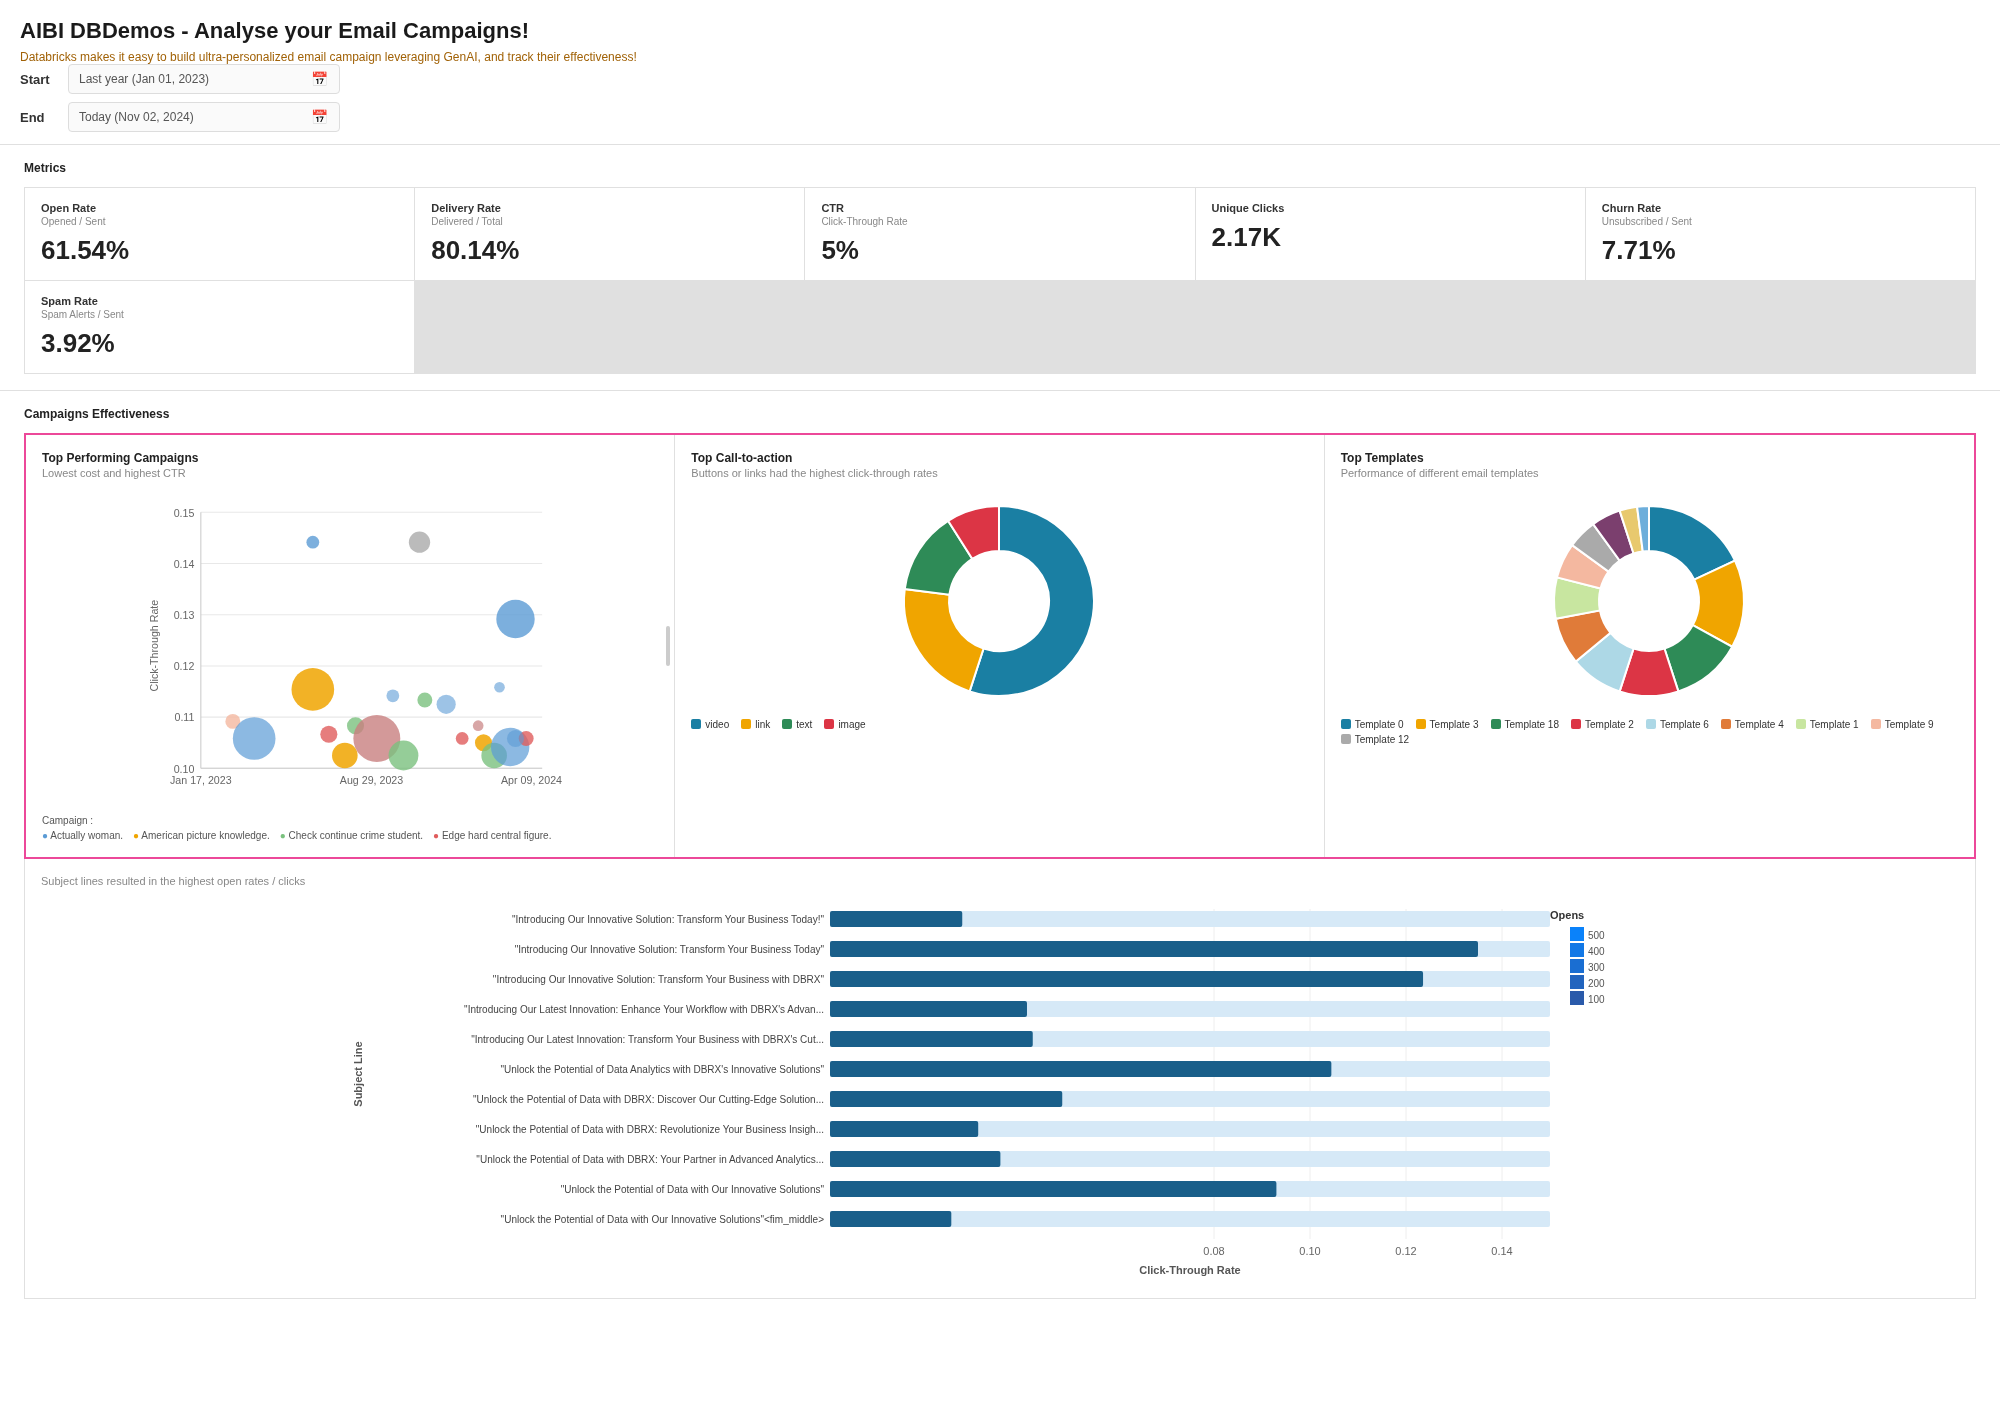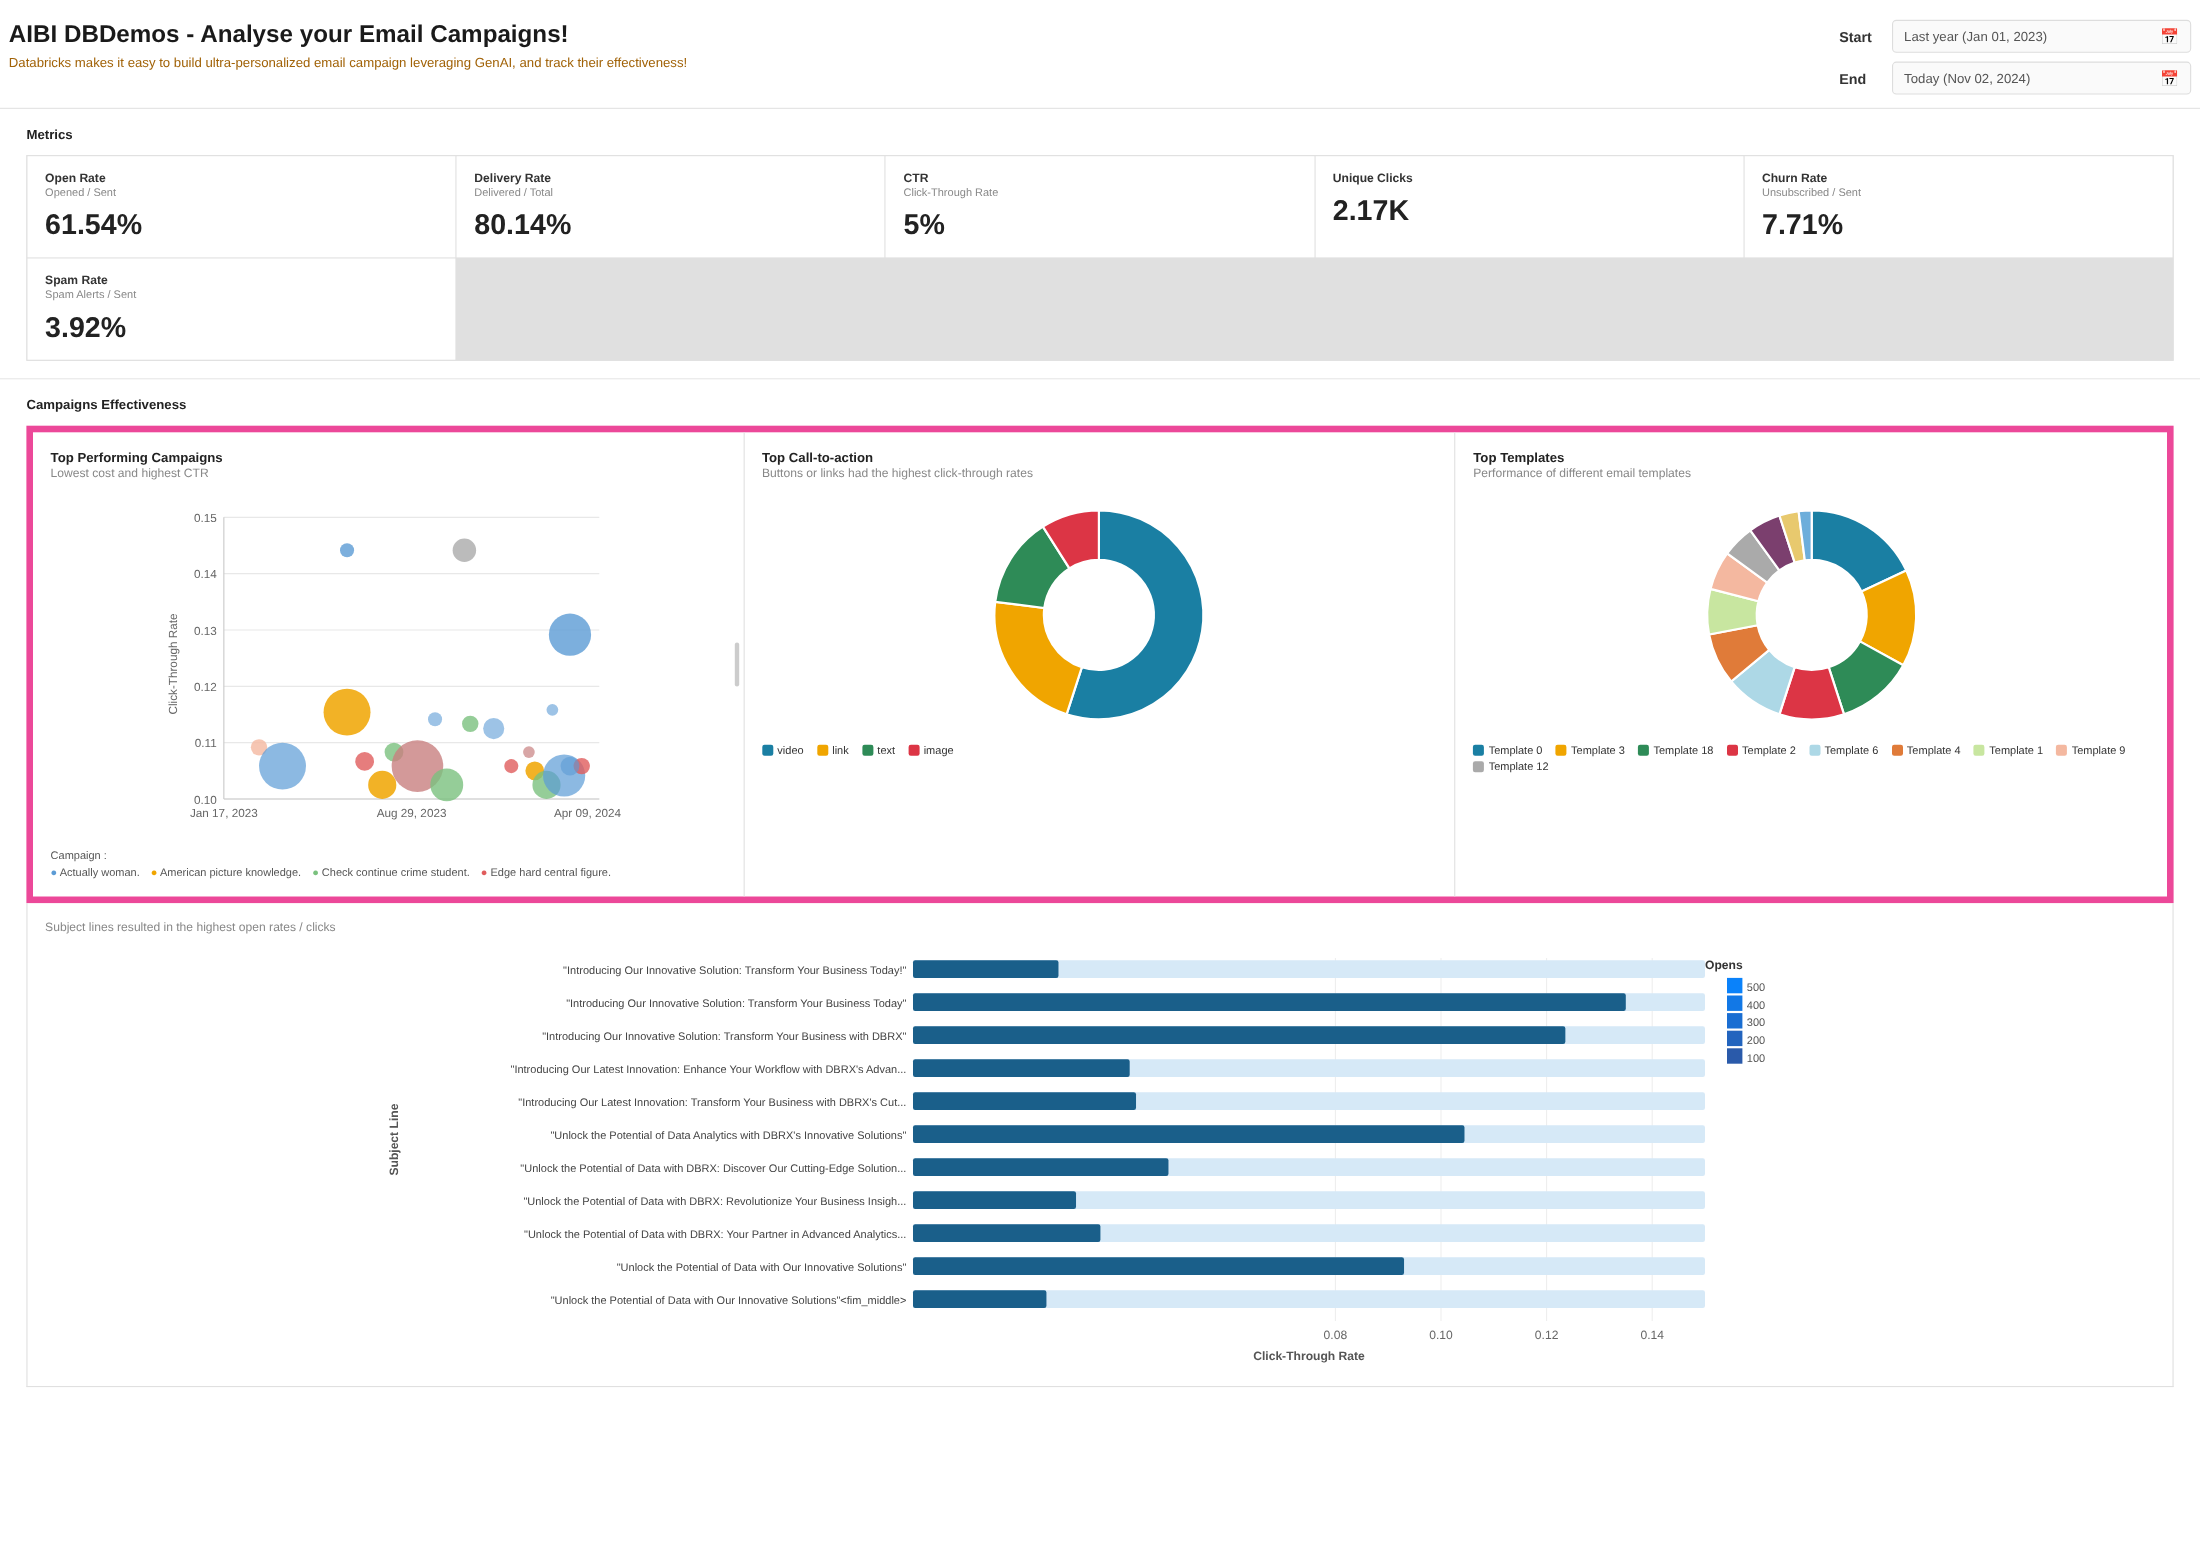--- a/index.html
+++ b/index.html
@@ -1,42 +1,42 @@
 <!DOCTYPE html>
 <html><head>
   <meta charset="utf-8">
   <style>
     * { box-sizing: border-box; margin: 0; padding: 0; }
     body { font-family: -apple-system, BlinkMacSystemFont, 'Segoe UI', Arial, sans-serif; background: #f5f5f5; color: #333; font-size: 13px; }
     
     .page-wrapper { display: flex; flex-direction: column; width: 100%; min-height: 100vh; background: #fff; }
     
     
-    .header { display: flex; justify-content: space-between; align-items: flex-start; padding: 18px 8px 12px; border-bottom: 1px solid #e0e0e0; background: #fff; }
+    .header { display: flex; justify-content: space-between; align-items: flex-start; padding: 18px 20px 12px; border-bottom: 1px solid #e0e0e0; background: #fff; flex-direction: column; }
     .header-left { flex: 1; }
     .header-title { font-size: 22px; font-weight: 700; color: #1a1a1a; margin-bottom: 6px; }
     .header-subtitle { font-size: 12px; color: #a16207; }
     .header-right { display: flex; flex-direction: column; gap: 8px; min-width: 320px; }
     .date-row { display: flex; align-items: center; gap: 8px; }
     .date-label { font-size: 13px; font-weight: 600; color: #333; width: 40px; }
     .date-input { flex: 1; border: 1px solid #ddd; border-radius: 4px; padding: 6px 10px; font-size: 12px; color: #555; display: flex; justify-content: space-between; align-items: center; background: #fafafa; }
     .date-input-icon { color: #888; font-size: 14px; }
 
     
     .metrics-section { padding: 16px 24px; border-bottom: 1px solid #e0e0e0; background: #fff; }
     .section-title { font-size: 12px; font-weight: 600; margin-bottom: 12px; color: #222; }
     .metrics-grid { display: grid; grid-template-columns: repeat(5, 1fr); gap: 1px; background: #e0e0e0; border: 1px solid #e0e0e0; }
     .metric-card { background: #fff; padding: 14px 16px; }
     .metric-label { font-size: 11px; font-weight: 600; color: #333; margin-bottom: 2px; }
     .metric-sublabel { font-size: 10px; color: #888; margin-bottom: 8px; }
     .metric-value { font-size: 26px; font-weight: 600; color: #222; }
 
     
     .campaigns-section { padding: 16px 24px 0; background: #fff; }
-    .campaigns-grid { display: grid; grid-template-columns: 1fr 1fr 1fr; gap: 0; border: 6px solid #ec4899; }
+    .campaigns-grid { display: grid; grid-template-columns: 1fr 1fr 1fr; gap: 0; border: 2px solid #ec4899; }
     .chart-panel { padding: 16px; border-right: 1px solid #e0e0e0; position: relative; }
     .chart-panel:last-child { border-right: none; }
     .panel-title { font-size: 12px; font-weight: 700; color: #222; margin-bottom: 2px; }
     .panel-subtitle { font-size: 11px; color: #888; margin-bottom: 12px; }
 
     
     .scatter-container { position: relative; width: 100%; height: 320px; }
     .scatter-svg { width: 100%; height: 100%; }
     .axis-label { font-size: 10px; fill: #666; }
     .grid-line { stroke: #e8e8e8; stroke-width: 1; }

